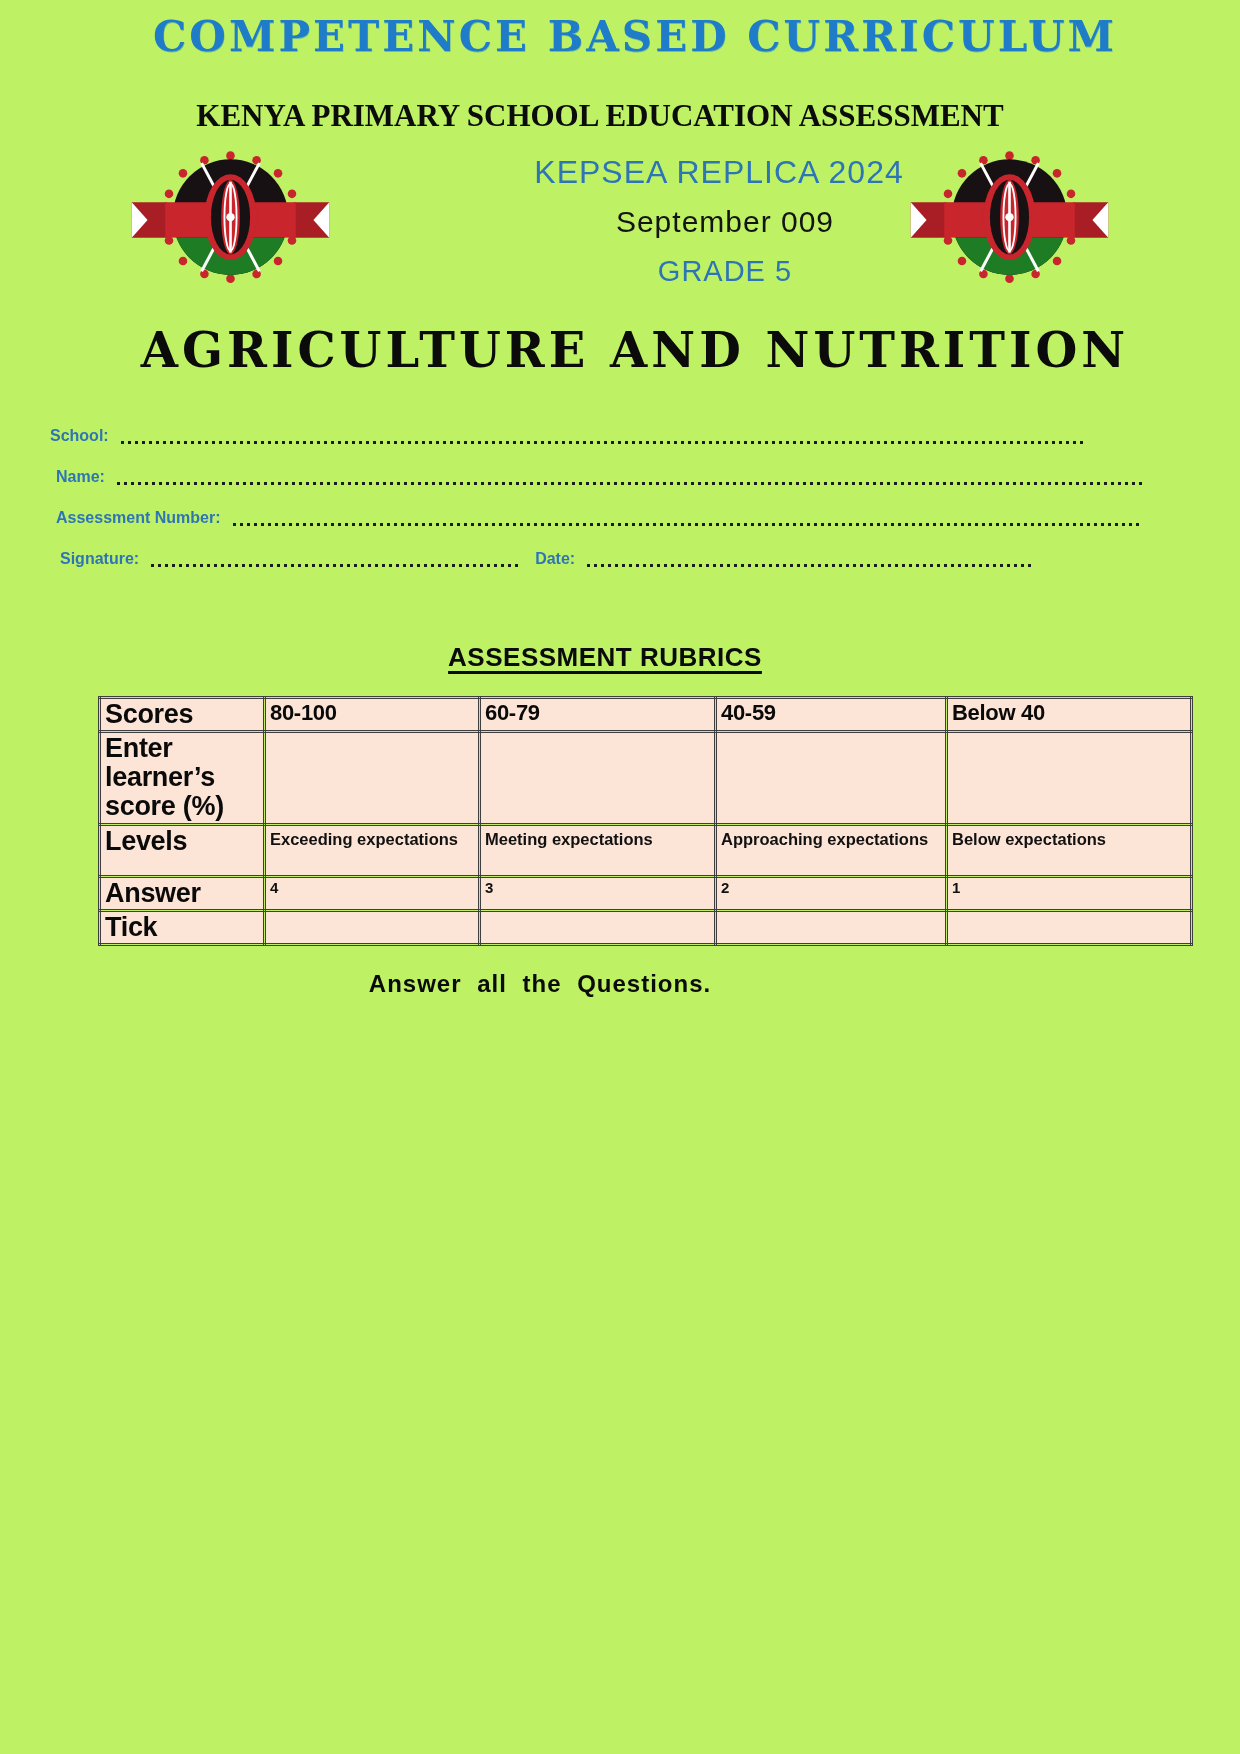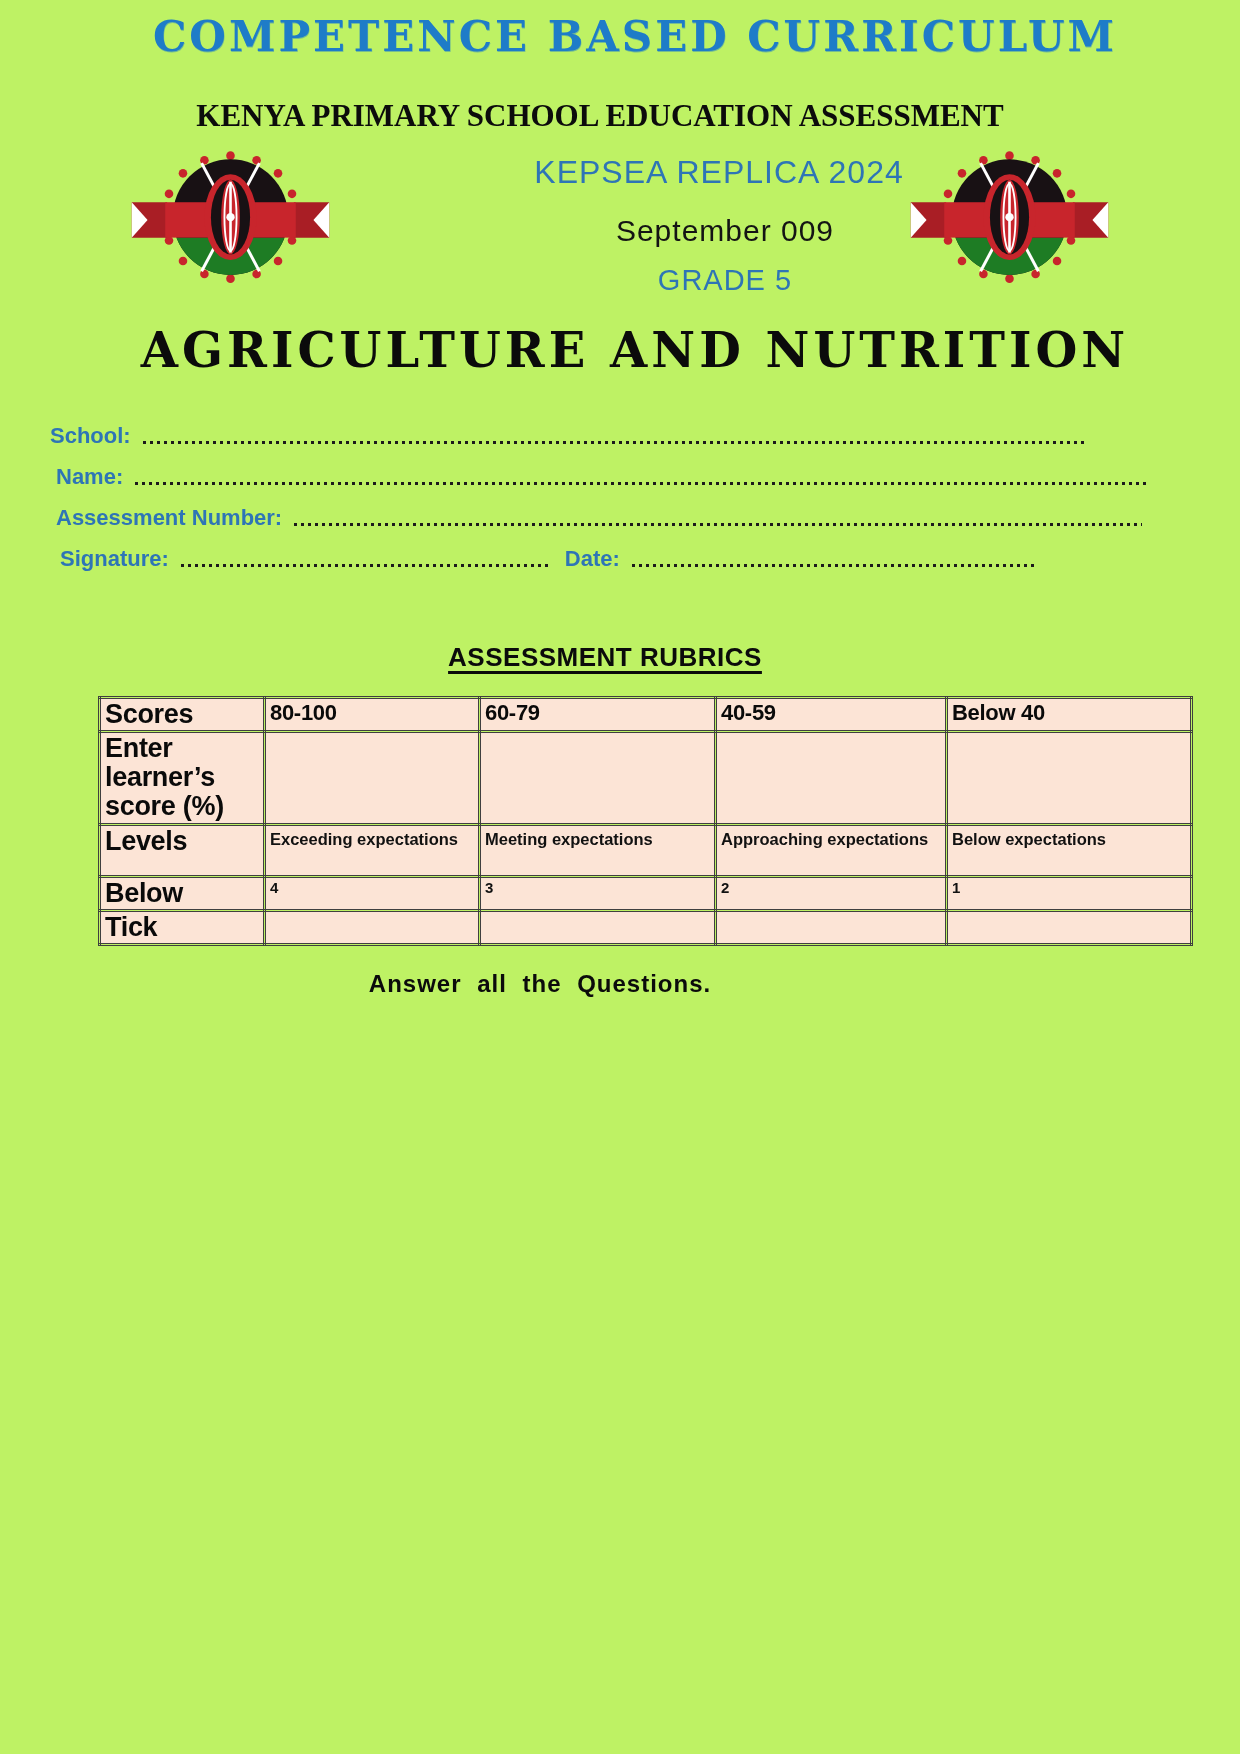--- a/index.html
+++ b/index.html
@@ -35,42 +35,42 @@
   .crest-left{position:absolute;top:140px;left:128px;}
   .crest-right{position:absolute;top:140px;right:128px;}
   .center-meta{position:absolute;top:150px;left:210px;right:0;text-align:center;}
   .series{
     font-size:32px;font-weight:400;letter-spacing:1px;
     color:var(--label-blue,#2E75B6);
     margin:4px 12px 0 0;
   }
   .edition{
     font-size:30px;font-weight:400;color:#141414;
-    margin:23px 0 0 0;letter-spacing:1px;
+    margin:14px 0 0 0;letter-spacing:1px;
   }
   .grade{
     font-size:29px;font-weight:400;letter-spacing:1px;
     color:var(--label-blue,#2E75B6);
     margin:16px 0 0 0;
   }
   .subject-title{
     position:absolute;top:322px;left:60px;width:1150px;
     text-align:center;
     font-family:"DejaVu Serif", serif;
     font-weight:800;
     font-size:48px;
     letter-spacing:4px;
     color:#0b0b0b;
   }
   
   .form-section{position:absolute;top:410px;left:50px;right:50px;}
   .form-row{display:flex;align-items:flex-end;height:41px;}
   .form-label{
     color:var(--label-blue,#2E75B6);
-    font-weight:700;font-size:22px;
+    font-weight:700;font-size:16px;
     white-space:nowrap;
     margin-right:10px;
     line-height:30px;
   }
   .dots{
     flex:1;height:30px;
     background-image:radial-gradient(circle,#1b1b1b 1.6px,transparent 2px);
     background-size:7px 9px;
     background-repeat:repeat-x;
     background-position:left bottom 4px;
@@ -288,21 +288,21 @@
         <td></td>
       </tr>
       <tr class="r-levels">
         <td class="rub-label">Levels</td>
         <td class="rub-level">Exceeding expectations</td>
         <td class="rub-level">Meeting expectations</td>
         <td class="rub-level">Approaching expectations</td>
         <td class="rub-level">Below expectations</td>
       </tr>
       <tr class="r-points">
-        <td class="rub-label">Below</td>
+        <td class="rub-label">Answer</td>
         <td class="rub-point">4</td>
         <td class="rub-point">3</td>
         <td class="rub-point">2</td>
         <td class="rub-point">1</td>
       </tr>
       <tr class="r-tick">
         <td class="rub-label">Tick</td>
         <td></td>
         <td></td>
         <td></td>

